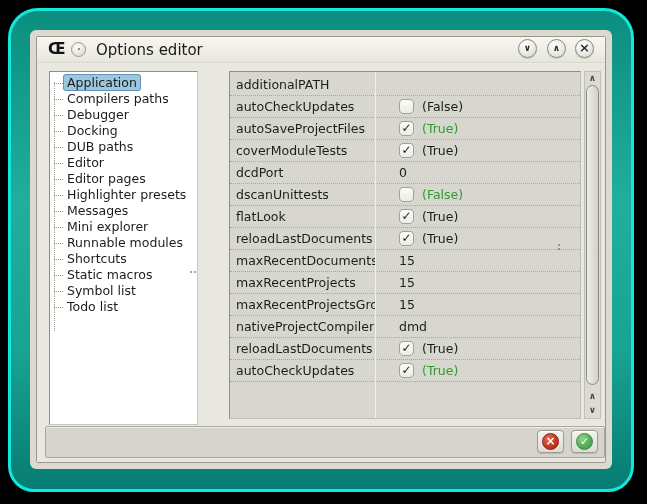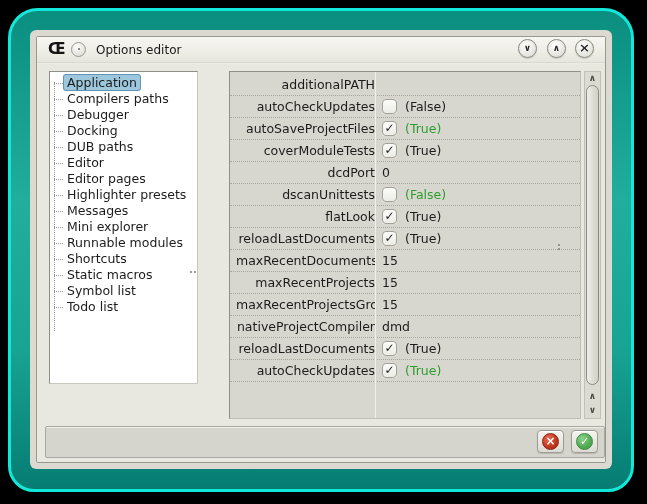--- a/index.html
+++ b/index.html
@@ -16,33 +16,33 @@
     background:#ECEBE4;border:1px solid #98988F;border-radius:2px;
     box-shadow:0 0 0 6px #DBD9D0;}
 
   
   .titlebar{position:absolute;left:0;top:0;right:0;height:26px;
     background:linear-gradient(#F7F6F1,#E7E6DE);border-bottom:1px solid #DAD8CF;}
   .logo{position:absolute;left:11px;top:3px;font-size:15px;font-weight:700;color:#141414;}
   .menu-btn{position:absolute;left:34px;top:5px;width:15px;height:15px;border-radius:50%;
     background:radial-gradient(circle at 40% 30%,#FDFDFB,#D7D6CE);border:1px solid #9A9A92;}
   .menu-btn .dot{position:absolute;left:6px;top:5px;width:2px;height:2px;background:#6B6B65;border-radius:50%;}
-  .title{position:absolute;left:59px;top:0;line-height:26px;font-size:12px;color:#1A1A1A;}
+  .title{position:absolute;left:59px;top:0;line-height:26px;font-size:15px;color:#1A1A1A;}
   .wbtn{position:absolute;top:2px;width:19px;height:19px;border-radius:50%;text-align:center;
     background:radial-gradient(circle at 40% 30%,#FFFFFF,#D8D8D0);border:1px solid #8A8A82;
     box-shadow:0 1px 1px rgba(0,0,0,.15);color:#2A2A2A;}
   .wbtn span{display:block;line-height:17px;font-size:9px;font-weight:700;}
   .wbtn.close span{font-size:13px;line-height:16px;}
   .wbtn.min{right:68px;} .wbtn.max{right:39px;} .wbtn.close{right:11px;}
 
   
   .client{position:absolute;left:0;top:27px;right:0;bottom:0;background:#E8E7E0;}
 
   
-  .tree{position:absolute;left:12px;top:34px;width:149px;height:313px;background:#FFF;
+  .tree{position:absolute;left:12px;top:34px;width:149px;height:354px;background:#FFF;
     border:1px solid;border-color:#8E8E86 #C8C7BF #C8C7BF #8E8E86;overflow:hidden;}
   .tree ul{list-style:none;margin:0;padding:3px 0 0 0;position:relative;z-index:2;}
   .tree li{height:16px;line-height:16px;font-size:12.5px;color:#1C1C1C;
     padding-left:17px;white-space:nowrap;position:relative;}
   .tree li::before{content:"";position:absolute;left:4px;top:8px;width:9px;
     border-top:1px dotted #9A9A92;}
   .guide{position:absolute;left:4px;top:10px;height:249px;border-left:1px dotted #9A9A92;z-index:1;}
   .sel{background:#9DC7DD;border:1px solid #6494B5;border-radius:3px;padding:0 3px;margin-left:-4px;}
 
   
@@ -51,22 +51,22 @@
   .grip.h{left:152px;top:221px;} .grip.h i{display:inline-block;margin:0 1px;}
   .grip.v{left:519px;top:205px;}
 
   
   .grid{position:absolute;left:192px;top:34px;width:352px;height:348px;background:#D8D7CF;
     border:1px solid;border-color:#90908A #BFBEB6 #BFBEB6 #90908A;overflow:hidden;}
   .colsep{position:absolute;left:145px;top:0;bottom:0;width:1px;background:#F0F0EA;}
   .rows{padding-top:2px;}
   .row{height:22px;display:flex;align-items:center;border-bottom:1px dotted #A6A69E;}
   .pname{width:145px;padding-left:6px;font-size:12.5px;color:#1C1C1C;
-    overflow:hidden;white-space:nowrap;flex:none;text-align:right;}
-  .pval{flex:1;display:flex;align-items:flex-start;padding-left:7px;overflow:hidden;}
+    overflow:hidden;white-space:nowrap;flex:none;}
+  .pval{flex:1;display:flex;align-items:flex-start;padding-left:24px;overflow:hidden;}
   .cb{width:15px;height:15px;border:1px solid #A2A29A;border-radius:4px;flex:none;
     background:linear-gradient(#FBFBF8,#EDEDE7);box-shadow:0 1px 0 rgba(255,255,255,.7);
     text-align:center;line-height:13px;font-size:12px;font-weight:700;color:#1C1C1C;}
   .bval{margin-left:8px;font-size:12.5px;color:#1C1C1C;}
   .bval.green{color:#2E9C2E;}
   .tval{font-size:12.5px;color:#1C1C1C;}
 
   
   .sbar{position:absolute;left:547px;top:34px;width:17px;height:348px;
     background:#DCDBD3;border:1px solid #C2C1B9;}

